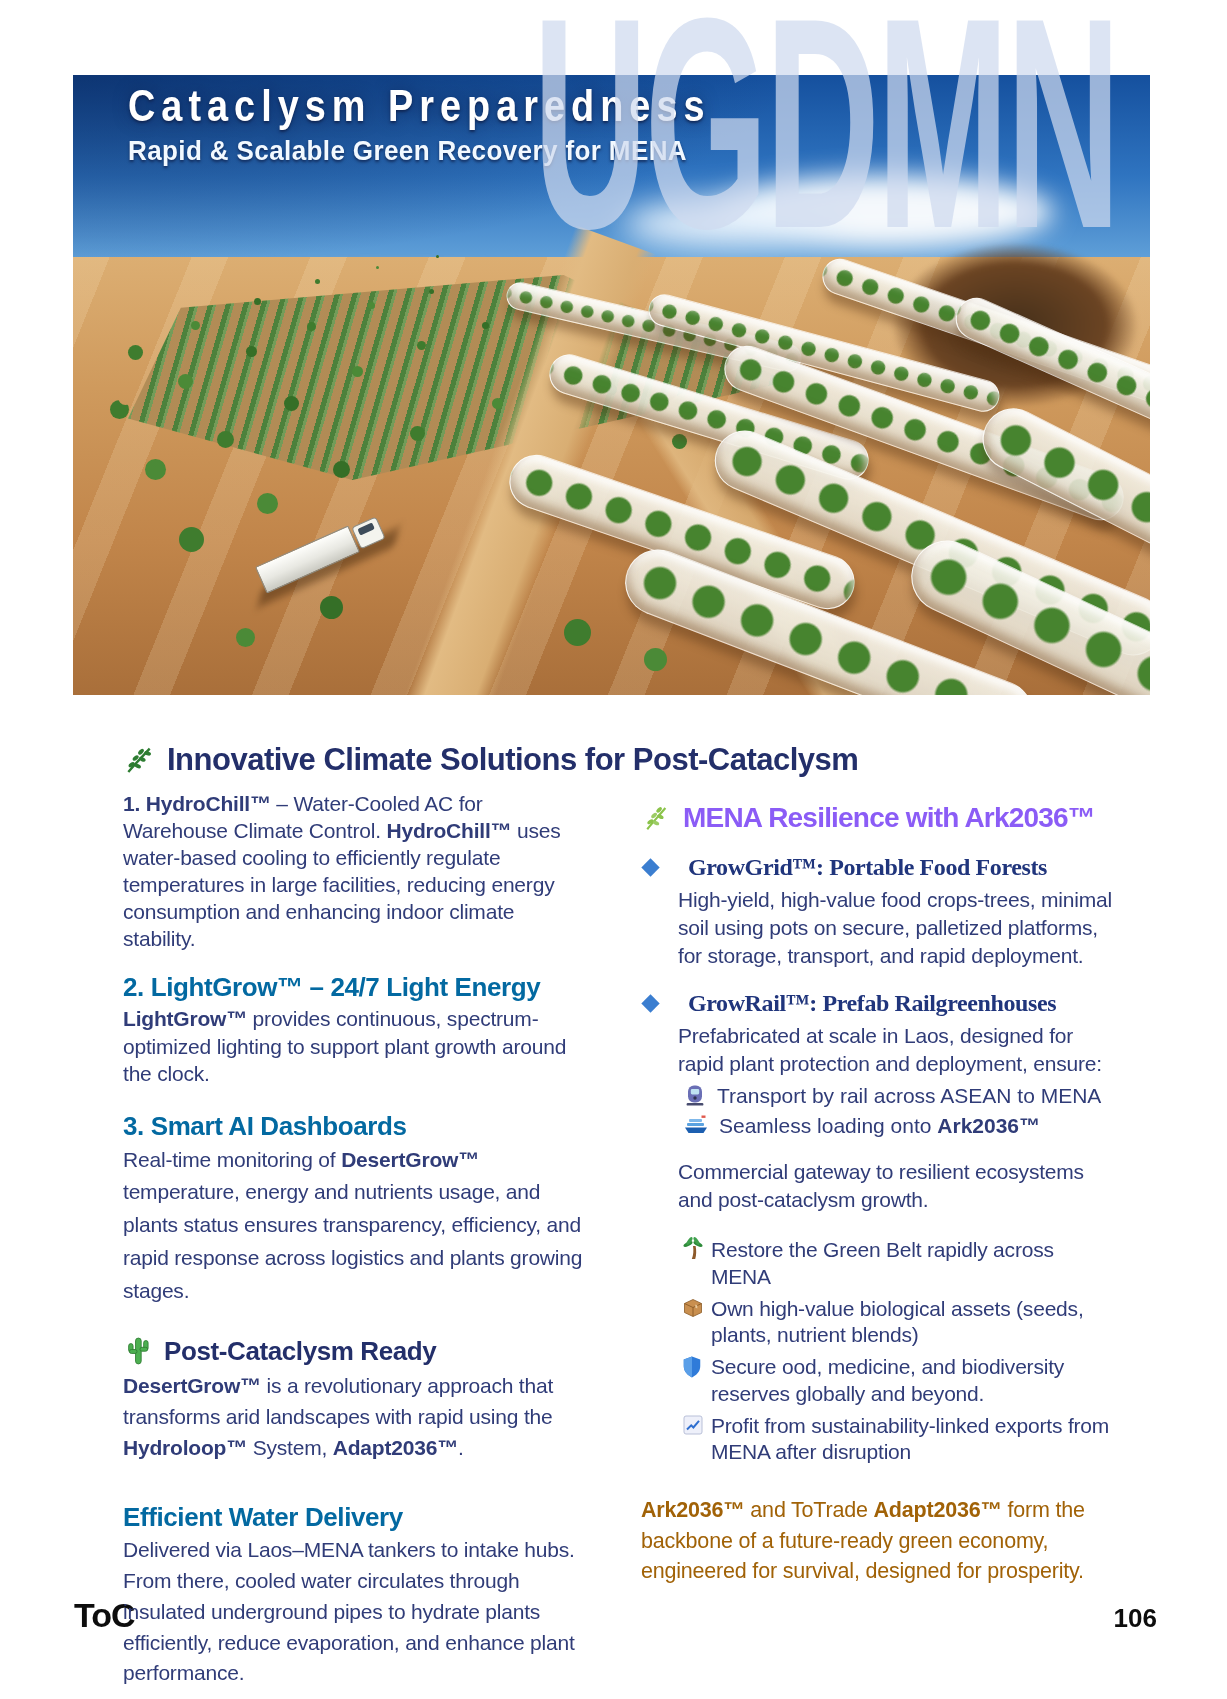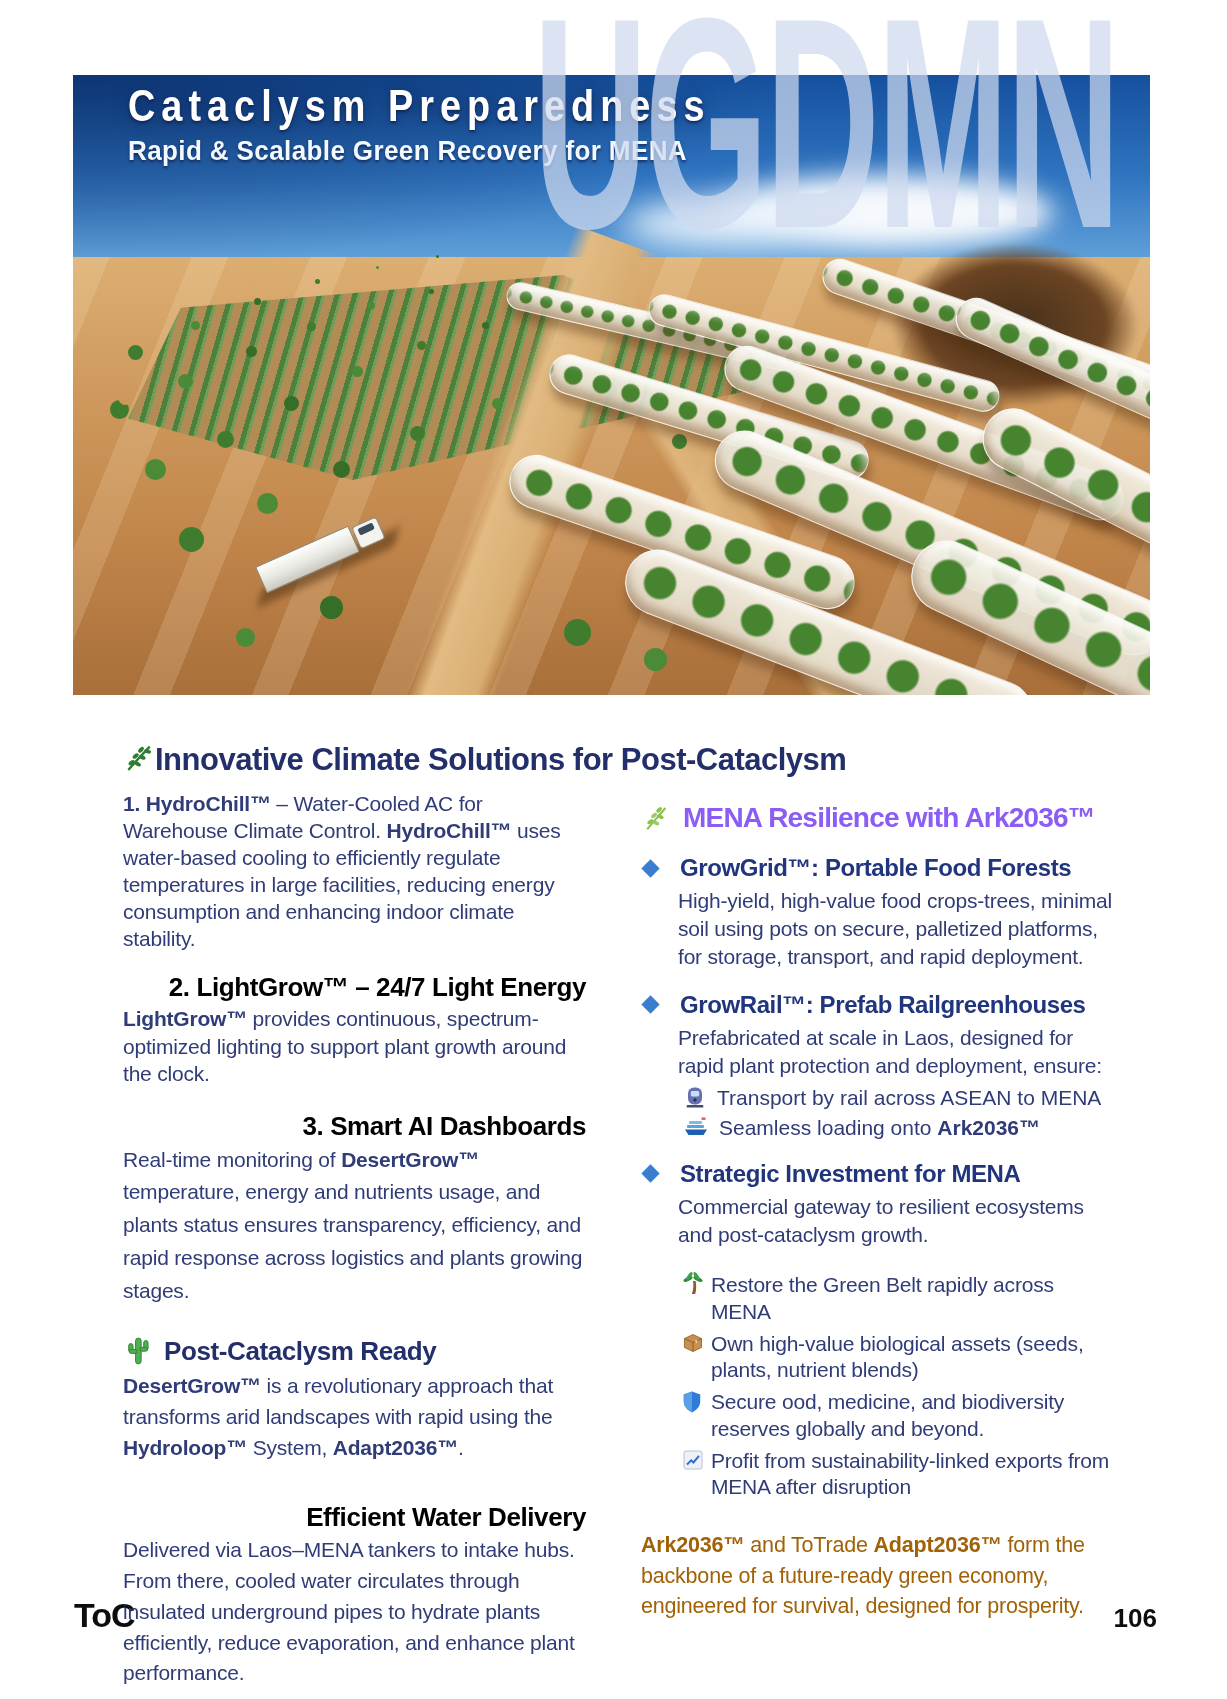--- a/index.html
+++ b/index.html
@@ -66,38 +66,38 @@
   .hero-titles{position:absolute;left:55px;top:6px;z-index:5;}
   .hero-title{font-size:44px;font-weight:700;color:#ffffff;letter-spacing:7px;white-space:nowrap;
     transform:scaleX(.86);transform-origin:left top;
     text-shadow:0 2px 3px rgba(15,35,80,.9),0 0 16px rgba(15,35,80,.55);}
   .hero-subtitle{font-size:28px;font-weight:700;color:#f2f9ff;letter-spacing:.4px;margin-top:4px;white-space:nowrap;
     transform:scaleX(.93);transform-origin:left top;
     text-shadow:0 2px 3px rgba(15,35,80,.85);}
 
   
   .content{position:absolute;left:123px;top:742px;width:992px;z-index:3;}
-  .sec-head{display:flex;align-items:flex-start;}
+  .sec-head{display:flex;align-items:center;gap:12px;}
   .sec-head h1{margin:0;font-size:31px;font-weight:800;color:#232f6a;letter-spacing:-.5px;}
   .cols{display:flex;margin-top:12px;}
   .col-left{width:463px;flex:none;}
   .col-right{margin-left:55px;width:474px;flex:none;padding-top:12px;}
 
   .body{font-size:21px;line-height:1.29;color:#303c78;letter-spacing:-.2px;margin:0;}
   .body.loose{line-height:1.56;}
   .body.mid{line-height:1.47;}
   b{font-weight:700;}
-  h2.sub{margin:20px 0 2px;font-size:26px;font-weight:800;color:#000000;letter-spacing:-.4px;text-align:right;}
+  h2.sub{margin:20px 0 2px;font-size:26px;font-weight:800;color:#0369a1;letter-spacing:-.4px;}
   .icon-head{display:flex;align-items:center;gap:11px;margin:28px 0 4px;}
   .icon-head .t{font-size:26px;font-weight:800;color:#232f6a;letter-spacing:-.4px;text-align:right;}
 
   .r-title{display:flex;align-items:center;gap:12px;}
   .r-title .t{font-size:28px;font-weight:800;color:#8b5cf6;letter-spacing:-.8px;}
   .bullet-block{margin-top:20px;}
-  .bullet-head{display:flex;align-items:center;gap:23px;}
+  .bullet-head{display:flex;align-items:center;gap:31px;font-family:Liberation Serif, serif;}
   .diamond{width:13px;height:13px;background:#3b7ed0;transform:rotate(45deg);flex:none;margin-left:3px;}
   .bullet-head .t{font-size:24px;font-weight:800;color:#20357c;letter-spacing:-.4px;}
   .b-body{font-size:21px;line-height:1.33;color:#303c78;margin:5px 0 0 37px;letter-spacing:-.2px;}
   .sub-row{display:flex;align-items:center;gap:10px;margin:5px 0 0 42px;font-size:21px;color:#303c78;}
   .invest{margin:24px 0 0 40px;}
   .inv-row{display:flex;gap:4px;margin-top:6px;font-size:21px;line-height:1.25;color:#303c78;letter-spacing:-.2px;}
   .inv-row .ic{flex:none;width:26px;}
   .outro{margin:30px 0 0;font-size:21.5px;line-height:1.42;color:#a16207;letter-spacing:-.2px;}
 
   .icon{display:inline-flex;flex:none;}
@@ -241,24 +241,20 @@
                 <rect x="4" y="9" width="17" height="3" rx="1" fill="#5aa2e0"></rect>
                 <path d="M2 13.5 h22 l-3.5 5.5 h-15 z" fill="#1c5fb0"></path>
                 <rect x="18.5" y="1.5" width="4" height="2.4" fill="#e05a4e"></rect>
               </svg>
             </span>
             <span><span>Seamless loading onto </span><b>Ark2036™</b></span>
           </div>
         </div>
 
         <div class="bullet-block">
-          <div class="bullet-head">
-            <span class="diamond"></span>
-            <span class="t">Strategic Investment for MENA</span>
-          </div>
           <p class="b-body">Commercial gateway to resilient ecosystems and post-cataclysm growth.</p>
         </div>
 
         <div class="invest">
           <div class="inv-row">
             <span class="ic icon">
               <svg width="24" height="26" viewBox="0 0 24 26">
                 <path d="M12 9 c.8 4.5 .4 9 -1.2 13 h3.4 c1.2-4 1.3-8.5 .4-13 z" fill="#8d5a2b"></path>
                 <ellipse cx="7" cy="7" rx="5" ry="2" fill="#2e8b3a" transform="rotate(-28 7 7)"></ellipse>
                 <ellipse cx="17" cy="7" rx="5" ry="2" fill="#2e8b3a" transform="rotate(28 17 7)"></ellipse>

